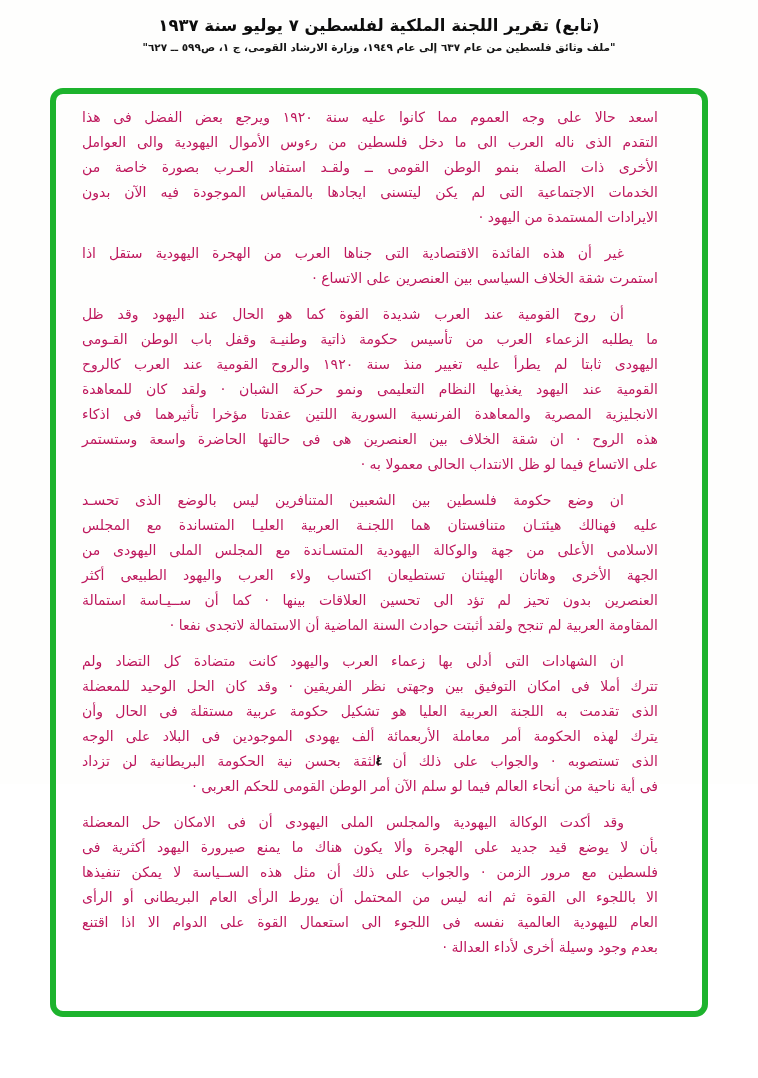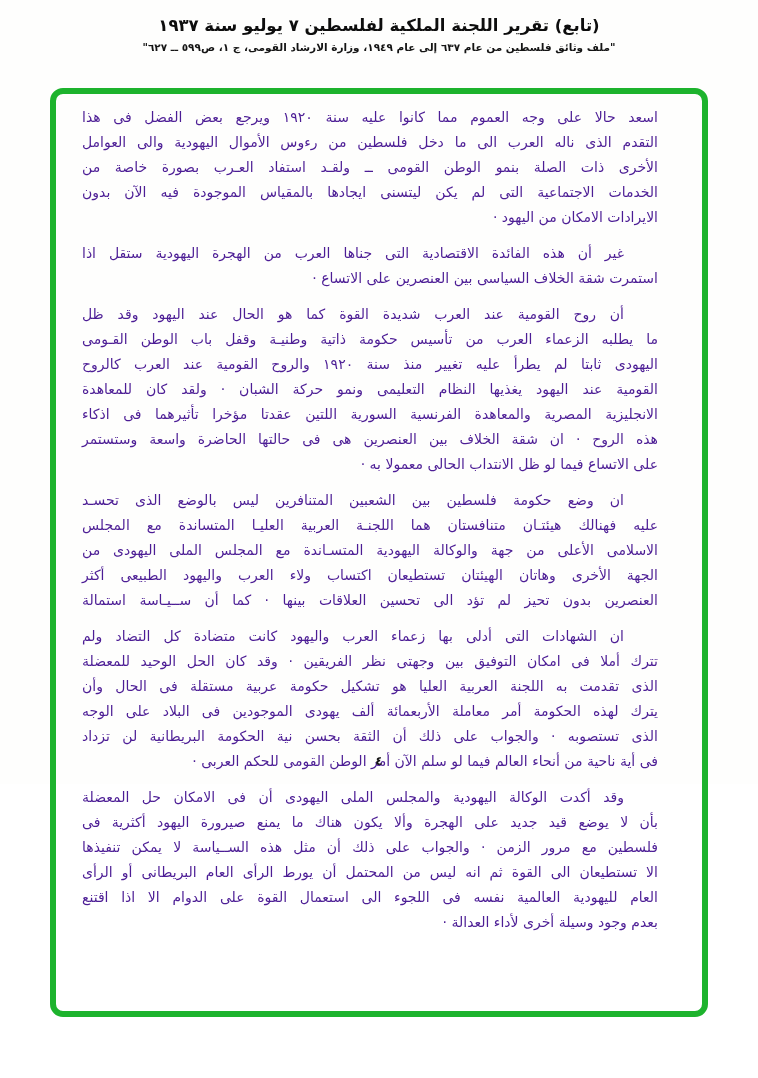--- a/index.html
+++ b/index.html
@@ -45,21 +45,21 @@
     box-sizing: border-box;
     width: 100%; height: 100%;
     padding: 11px 44px 0 26px;
     direction: rtl;
   }
   .para { margin: 0; }
   .para + .para { margin-top: 11px; }
   .line {
     font-size: 14px;
     line-height: 25px;
-    color: #4c1d95;
+    color: #be185d;
     text-align: justify;
     text-align-last: justify;
   }
   .line.first { padding-right: 34px; }
   .line.last { text-align-last: right; }
   .pagenum {
     position: absolute;
     bottom: 16px; left: 0; right: 0;
     text-align: center;
     font-size: 12px;
@@ -77,55 +77,56 @@
     <div class="source">"ملف وثائق فلسطين من عام ٦٣٧ إلى عام ١٩٤٩، وزارة الارشاد القومى، ج ١، ص٥٩٩ ــ ٦٢٧"</div>
   </div>
 
   <div class="frame" style="border-color: rgb(29, 179, 45);">
     <div class="bodytext">
         <div class="para">
           <div class="line">اسعد حالا على وجه العموم مما كانوا عليه سنة ١٩٢٠ ويرجع بعض الفضل فى هذا</div>
           <div class="line">التقدم الذى ناله العرب الى ما دخل فلسطين من رءوس الأموال اليهودية والى العوامل</div>
           <div class="line">الأخرى ذات الصلة بنمو الوطن القومى ــ ولقـد استفاد العـرب بصورة خاصة من</div>
           <div class="line">الخدمات الاجتماعية التى لم يكن ليتسنى ايجادها بالمقياس الموجودة فيه الآن بدون</div>
-          <div class="line last">الايرادات الامكان من اليهود ·</div>
+          <div class="line last">الايرادات المستمدة من اليهود ·</div>
         </div>
         <div class="para">
           <div class="line first">غير أن هذه الفائدة الاقتصادية التى جناها العرب من الهجرة اليهودية ستقل اذا</div>
           <div class="line last">استمرت شقة الخلاف السياسى بين العنصرين على الاتساع ·</div>
         </div>
         <div class="para">
           <div class="line first">أن روح القومية عند العرب شديدة القوة كما هو الحال عند اليهود وقد ظل</div>
           <div class="line">ما يطلبه الزعماء العرب من تأسيس حكومة ذاتية وطنيـة وقفل باب الوطن القـومى</div>
           <div class="line">اليهودى ثابتا لم يطرأ عليه تغيير منذ سنة ١٩٢٠ والروح القومية عند العرب كالروح</div>
           <div class="line">القومية عند اليهود يغذيها النظام التعليمى ونمو حركة الشبان · ولقد كان للمعاهدة</div>
           <div class="line">الانجليزية المصرية والمعاهدة الفرنسية السورية اللتين عقدتا مؤخرا تأثيرهما فى اذكاء</div>
           <div class="line">هذه الروح · ان شقة الخلاف بين العنصرين هى فى حالتها الحاضرة واسعة وستستمر</div>
           <div class="line last">على الاتساع فيما لو ظل الانتداب الحالى معمولا به ·</div>
         </div>
         <div class="para">
           <div class="line first">ان وضع حكومة فلسطين بين الشعبين المتنافرين ليس بالوضع الذى تحسـد</div>
           <div class="line">عليه فهنالك هيئتـان متنافستان هما اللجنـة العربية العليـا المتساندة مع المجلس</div>
           <div class="line">الاسلامى الأعلى من جهة والوكالة اليهودية المتسـاندة مع المجلس الملى اليهودى من</div>
           <div class="line">الجهة الأخرى وهاتان الهيئتان تستطيعان اكتساب ولاء العرب واليهود الطبيعى أكثر</div>
           <div class="line">العنصرين بدون تحيز لم تؤد الى تحسين العلاقات بينها · كما أن ســيـاسة استمالة</div>
+          <div class="line last">المقاومة العربية لم تنجح ولقد أثبتت حوادث السنة الماضية أن الاستمالة لاتجدى نفعا ·</div>
         </div>
         <div class="para">
           <div class="line first">ان الشهادات التى أدلى بها زعماء العرب واليهود كانت متضادة كل التضاد ولم</div>
           <div class="line">تترك أملا فى امكان التوفيق بين وجهتى نظر الفريقين · وقد كان الحل الوحيد للمعضلة</div>
           <div class="line">الذى تقدمت به اللجنة العربية العليا هو تشكيل حكومة عربية مستقلة فى الحال وأن</div>
           <div class="line">يترك لهذه الحكومة أمر معاملة الأربعمائة ألف يهودى الموجودين فى البلاد على الوجه</div>
           <div class="line">الذى تستصوبه · والجواب على ذلك أن الثقة بحسن نية الحكومة البريطانية لن تزداد</div>
           <div class="line last">فى أية ناحية من أنحاء العالم فيما لو سلم الآن أمر الوطن القومى للحكم العربى ·</div>
         </div>
         <div class="para">
           <div class="line first">وقد أكدت الوكالة اليهودية والمجلس الملى اليهودى أن فى الامكان حل المعضلة</div>
           <div class="line">بأن لا يوضع قيد جديد على الهجرة وألا يكون هناك ما يمنع صيرورة اليهود أكثرية فى</div>
           <div class="line">فلسطين مع مرور الزمن · والجواب على ذلك أن مثل هذه الســياسة لا يمكن تنفيذها</div>
-          <div class="line">الا تستطيعان الى القوة ثم انه ليس من المحتمل أن يورط الرأى العام البريطانى أو الرأى</div>
+          <div class="line">الا باللجوء الى القوة ثم انه ليس من المحتمل أن يورط الرأى العام البريطانى أو الرأى</div>
           <div class="line">العام لليهودية العالمية نفسه فى اللجوء الى استعمال القوة على الدوام الا اذا اقتنع</div>
           <div class="line last">بعدم وجود وسيلة أخرى لأداء العدالة ·</div>
         </div>
       </div>
   </div>
 
   <div class="pagenum">٤</div>
 
 </div>
 

